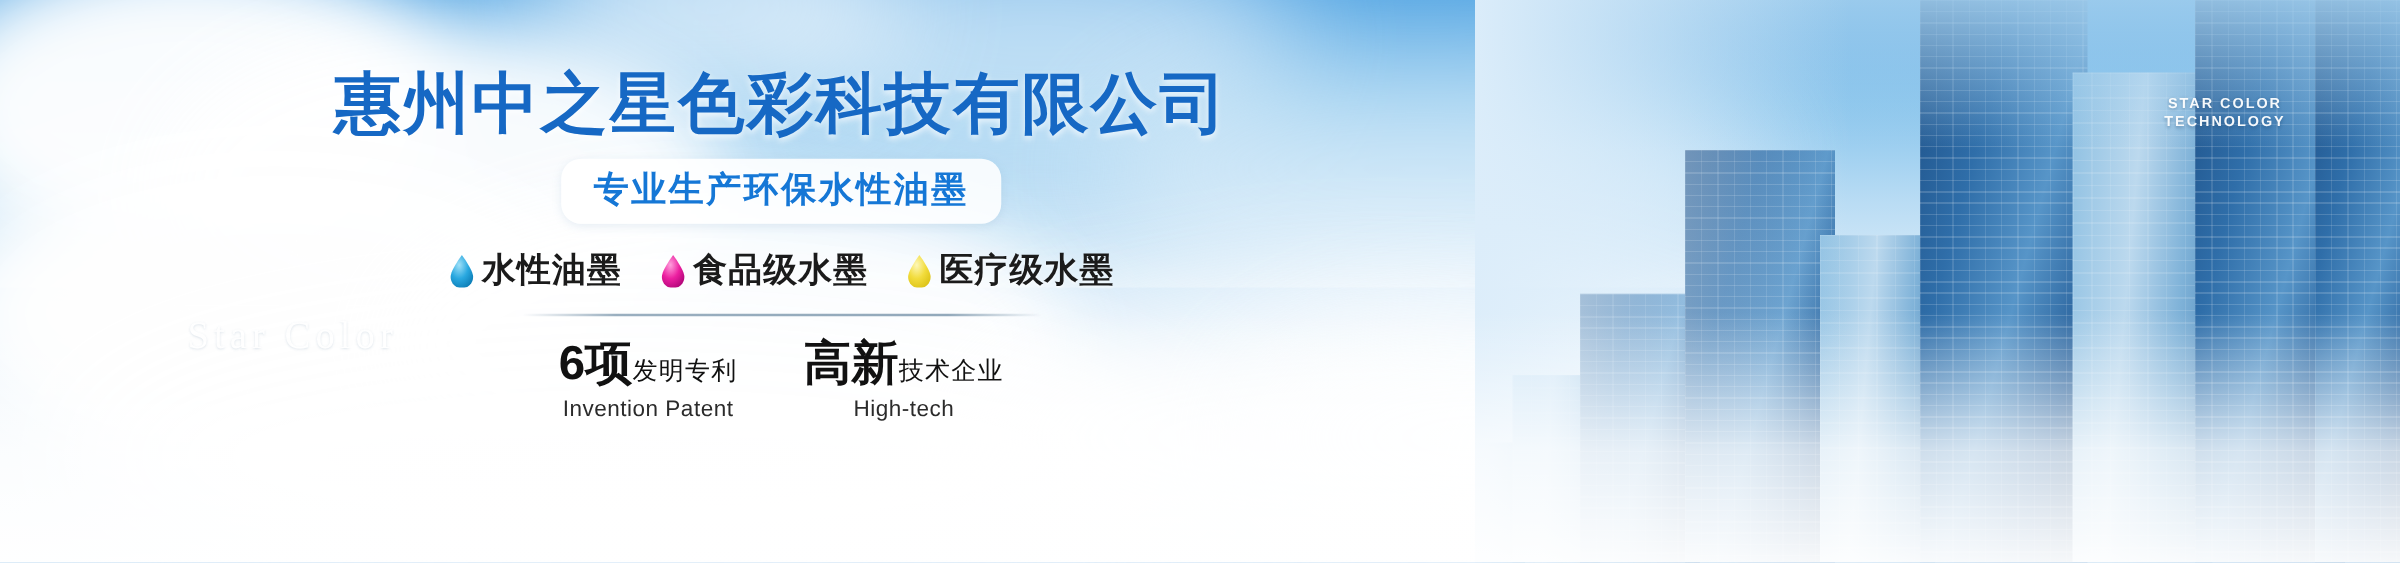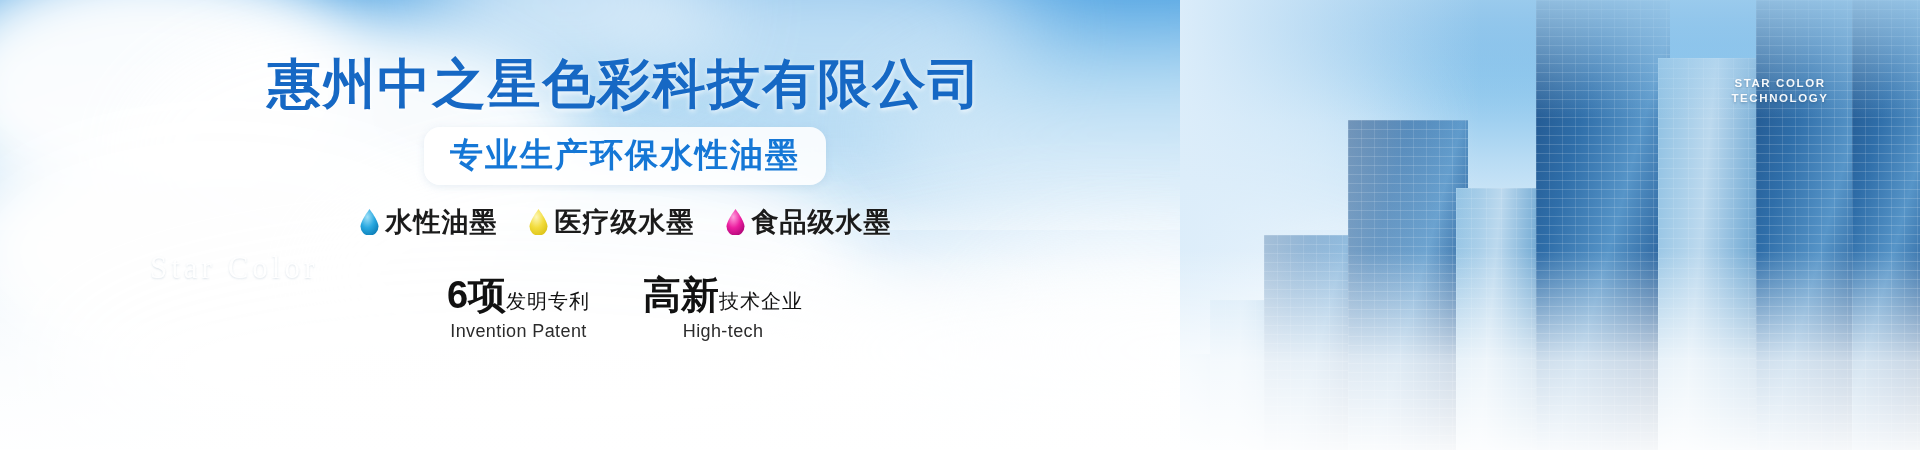--- a/index.html
+++ b/index.html
@@ -104,21 +104,21 @@
     white-space:nowrap;
   }
   .pill{
     margin-top:17px;
     background:rgba(255,255,255,.88);
     border-radius:16px;
     padding:9px 26px 11px;
     box-shadow:0 2px 8px rgba(120,160,195,.18);
   }
   .pill-text{
-    font-size:33px;font-weight:bold;letter-spacing:2px;color:#1577d6;
+    font-size:28px;font-weight:bold;letter-spacing:2px;color:#1577d6;
     line-height:1.15;white-space:nowrap;
   }
 
   .features{
     margin-top:19px;display:flex;align-items:center;gap:30px;white-space:nowrap;
   }
   .feature{display:flex;align-items:center;gap:6px;justify-content:space-between;}
   .drop{width:21px;height:27px;flex:none;}
   .feat-label{
     font-size:27px;font-weight:bold;color:#1b1b1b;letter-spacing:1px;
@@ -215,48 +215,48 @@
             <path d="M10.5 1 C10.5 1 19.5 13 19.5 18.6 A9 9 0 0 1 1.5 18.6 C1.5 13 10.5 1 10.5 1 Z" fill="url(#g1)"></path>
           </svg>
         </span>
         <span class="feat-label">水性油墨</span>
       </div>
 
       <div class="feature">
         <span class="drop">
           <svg viewBox="0 0 21 27" width="21" height="27">
             <defs>
+                <radialGradient id="g2" cx="38%" cy="30%" r="75%">
+              <stop offset="0%" stop-color="#ff9fdc"></stop>
+                  <stop offset="55%" stop-color="#EC1FA0"></stop>
+              <stop offset="100%" stop-color="#b3077a"></stop>
+                </radialGradient>
+              </defs>
+            <path d="M10.5 1 C10.5 1 19.5 13 19.5 18.6 A9 9 0 0 1 1.5 18.6 C1.5 13 10.5 1 10.5 1 Z" fill="url(#g2)"></path>
+          </svg>
+        </span>
+        <span class="feat-label">食品级水墨</span>
+      </div>
+
+      <div class="feature">
+        <span class="drop">
+          <svg viewBox="0 0 21 27" width="21" height="27">
+            <defs>
                 <radialGradient id="g3" cx="38%" cy="30%" r="75%">
               <stop offset="0%" stop-color="#fdf7b8"></stop>
                   <stop offset="55%" stop-color="#F2DC3C"></stop>
               <stop offset="100%" stop-color="#ddc419"></stop>
                 </radialGradient>
               </defs>
             <path d="M10.5 1 C10.5 1 19.5 13 19.5 18.6 A9 9 0 0 1 1.5 18.6 C1.5 13 10.5 1 10.5 1 Z" fill="url(#g3)"></path>
           </svg>
         </span>
         <span class="feat-label">医疗级水墨</span>
       </div>
 
-      <div class="feature">
-        <span class="drop">
-          <svg viewBox="0 0 21 27" width="21" height="27">
-            <defs>
-                <radialGradient id="g2" cx="38%" cy="30%" r="75%">
-              <stop offset="0%" stop-color="#ff9fdc"></stop>
-                  <stop offset="55%" stop-color="#EC1FA0"></stop>
-              <stop offset="100%" stop-color="#b3077a"></stop>
-                </radialGradient>
-              </defs>
-            <path d="M10.5 1 C10.5 1 19.5 13 19.5 18.6 A9 9 0 0 1 1.5 18.6 C1.5 13 10.5 1 10.5 1 Z" fill="url(#g2)"></path>
-          </svg>
-        </span>
-        <span class="feat-label">食品级水墨</span>
-      </div>
-
     </div>
 
     <div class="divider"></div>
 
     <div class="badges">
 
       <div class="badge">
         <div class="badge-cn">
           <span class="big">6项</span>
           <span class="small">发明专利</span>

